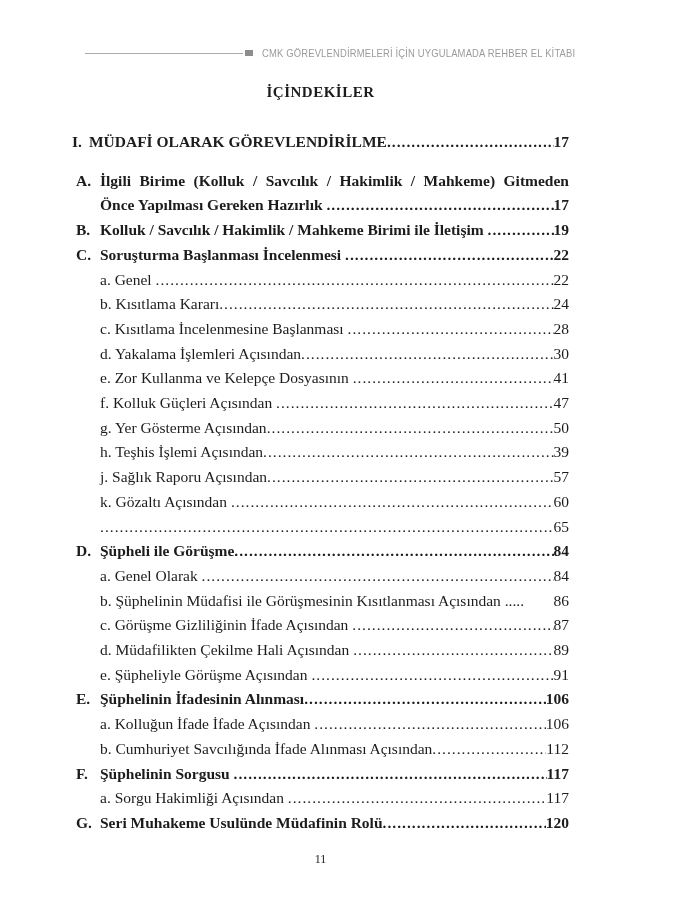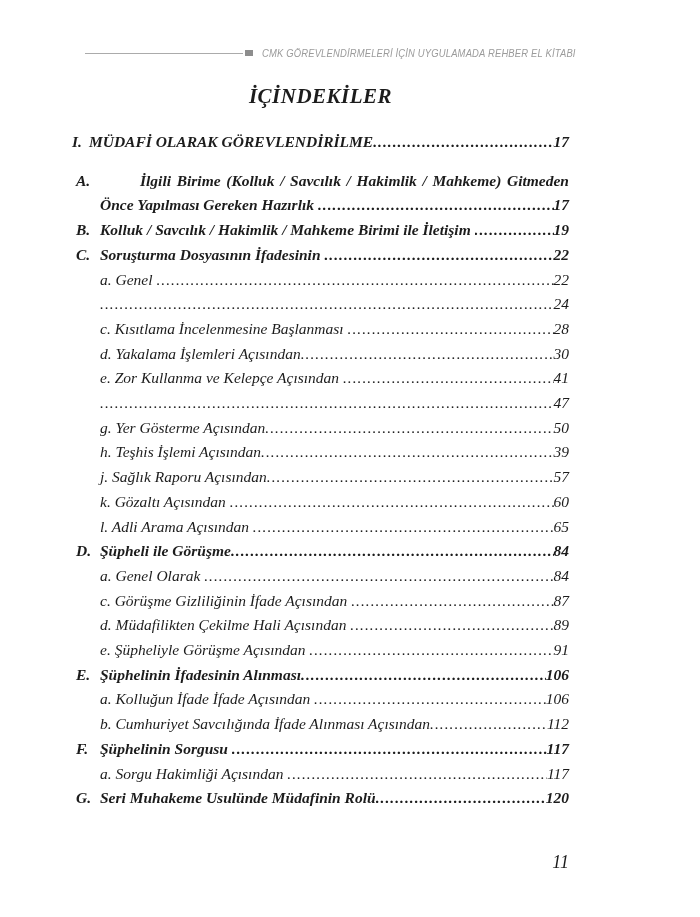--- a/index.html
+++ b/index.html
@@ -3,61 +3,61 @@
 <meta charset="utf-8">
 <style>
   * { margin:0; padding:0; box-sizing:border-box; }
   html,body { width:700px; height:917px; }
   body {
     background:#ffffff;
     font-family:"Liberation Serif", serif;
     color:#1c1c1c;
     overflow:hidden;
   }
-  .page { position:relative; width:700px; height:679px; background:#fff;font-style:italic; }
+  .page { position:relative; width:700px; height:679px; background:#fff; }
 
   
   .running-head {
     position:absolute; top:44px; left:85px; height:18px;
     display:flex; align-items:center; white-space:nowrap;
   }
   .rule { width:158px; height:1px; background:#ababab; flex:none; }
   .square { width:8px; height:6px; background:#8d8d8d; flex:none; margin-left:2px; }
   .book-title {
     font-family:"Liberation Sans", sans-serif;
     font-size:11.5px; color:#9b9b9b; letter-spacing:0.2px;
     margin-left:9px;
     transform:scaleX(0.82); transform-origin:left center;
     white-space:nowrap;
   }
 
   
   .title {
     position:absolute; top:84px; left:72px; width:497px;
-    text-align:center; font-size:21px; font-weight:bold; letter-spacing:0.5px;
+    text-align:center; font-size:15px; font-weight:bold; letter-spacing:0.5px;
   }
 
   
   .toc { position:absolute; top:130px; left:72px; width:497px; font-size:15.5px; }
   .entry.main, .entry.letter { font-weight:bold; }
   .entry.main { margin-bottom:14px; }
   .line { display:flex; align-items:baseline; line-height:24.7px; }
   .num { flex:none; }
   .entry.main .num { margin-right:7px; }
   .entry.letter .num { width:28px; padding-left:4px; }
   .entry.sub .line { padding-left:28px;justify-content:space-between; }
   .txt { white-space:pre; flex:none; }
-  .txt.just { flex:1; white-space:normal; text-align:justify; text-align-last:justify;margin-left:40px; }
+  .txt.just { flex:1; white-space:normal; text-align:justify; text-align-last:justify; }
   .dots { flex:1; overflow:hidden; white-space:nowrap; letter-spacing:1px; min-width:0; }
   .pagenum { flex:none; }
 
   
   .folio {
     position:absolute; top:852px; left:72px; width:497px;
-    text-align:right; font-size:18px;
+    text-align:center; font-size:12px;
   }
 </style>
 </head>
 <body>
 
 <div class="page">
 
   <div class="running-head">
     <span class="rule"></span>
     <span class="square"></span>
@@ -91,61 +91,63 @@
         <div class="line">
           <span class="num">B.</span>
           <span class="txt">Kolluk / Savcılık / Hakimlik / Mahkeme Birimi ile İletişim </span>
           <span class="dots">........................................................................................................................................................................................................</span>
           <span class="pagenum">19</span>
         </div>
       </div>
       <div class="entry letter">
         <div class="line">
           <span class="num">C.</span>
-          <span class="txt">Soruşturma Dosyasının İfadesinin </span>
+          <span class="txt">Soruşturma Başlanması İncelenmesi </span>
           <span class="dots">........................................................................................................................................................................................................</span>
           <span class="pagenum">22</span>
         </div>
       </div>
       <div class="entry sub">
         <div class="line">
           <span class="txt">a. Genel </span>
           <span class="dots">........................................................................................................................................................................................................</span>
           <span class="pagenum">22</span>
         </div>
       </div>
       <div class="entry sub">
         <div class="line">
+          <span class="txt">b. Kısıtlama Kararı</span>
           <span class="dots">........................................................................................................................................................................................................</span>
           <span class="pagenum">24</span>
         </div>
       </div>
       <div class="entry sub">
         <div class="line">
           <span class="txt">c. Kısıtlama İncelenmesine Başlanması </span>
           <span class="dots">........................................................................................................................................................................................................</span>
           <span class="pagenum">28</span>
         </div>
       </div>
       <div class="entry sub">
         <div class="line">
           <span class="txt">d. Yakalama İşlemleri Açısından</span>
           <span class="dots">........................................................................................................................................................................................................</span>
           <span class="pagenum">30</span>
         </div>
       </div>
       <div class="entry sub">
         <div class="line">
-          <span class="txt">e. Zor Kullanma ve Kelepçe Açısından </span>
+          <span class="txt">e. Zor Kullanma ve Kelepçe Dosyasının </span>
           <span class="dots">........................................................................................................................................................................................................</span>
           <span class="pagenum">41</span>
         </div>
       </div>
       <div class="entry sub">
         <div class="line">
+          <span class="txt">f. Kolluk Güçleri Açısından </span>
           <span class="dots">........................................................................................................................................................................................................</span>
           <span class="pagenum">47</span>
         </div>
       </div>
       <div class="entry sub">
         <div class="line">
           <span class="txt">g. Yer Gösterme Açısından</span>
           <span class="dots">........................................................................................................................................................................................................</span>
           <span class="pagenum">50</span>
         </div>
@@ -166,21 +168,20 @@
       </div>
       <div class="entry sub">
         <div class="line">
           <span class="txt">k. Gözaltı Açısından </span>
           <span class="dots">........................................................................................................................................................................................................</span>
           <span class="pagenum">60</span>
         </div>
       </div>
       <div class="entry sub">
         <div class="line">
-          <span class="txt">l. Adli Arama Açısından </span>
           <span class="dots">........................................................................................................................................................................................................</span>
           <span class="pagenum">65</span>
         </div>
       </div>
       <div class="entry letter">
         <div class="line">
           <span class="num">D.</span>
           <span class="txt">Şüpheli ile Görüşme</span>
           <span class="dots">........................................................................................................................................................................................................</span>
           <span class="pagenum">84</span>
@@ -188,20 +189,27 @@
       </div>
       <div class="entry sub">
         <div class="line">
           <span class="txt">a. Genel Olarak </span>
           <span class="dots">........................................................................................................................................................................................................</span>
           <span class="pagenum">84</span>
         </div>
       </div>
       <div class="entry sub">
         <div class="line">
+          <span class="txt">b. Şüphelinin Müdafisi ile Görüşmesinin Kısıtlanması Açısından ..... </span>
+          <span class="dots"></span>
+          <span class="pagenum">86</span>
+        </div>
+      </div>
+      <div class="entry sub">
+        <div class="line">
           <span class="txt">c. Görüşme Gizliliğinin İfade Açısından </span>
           <span class="dots">........................................................................................................................................................................................................</span>
           <span class="pagenum">87</span>
         </div>
       </div>
       <div class="entry sub">
         <div class="line">
           <span class="txt">d. Müdafilikten Çekilme Hali Açısından </span>
           <span class="dots">........................................................................................................................................................................................................</span>
           <span class="pagenum">89</span>

